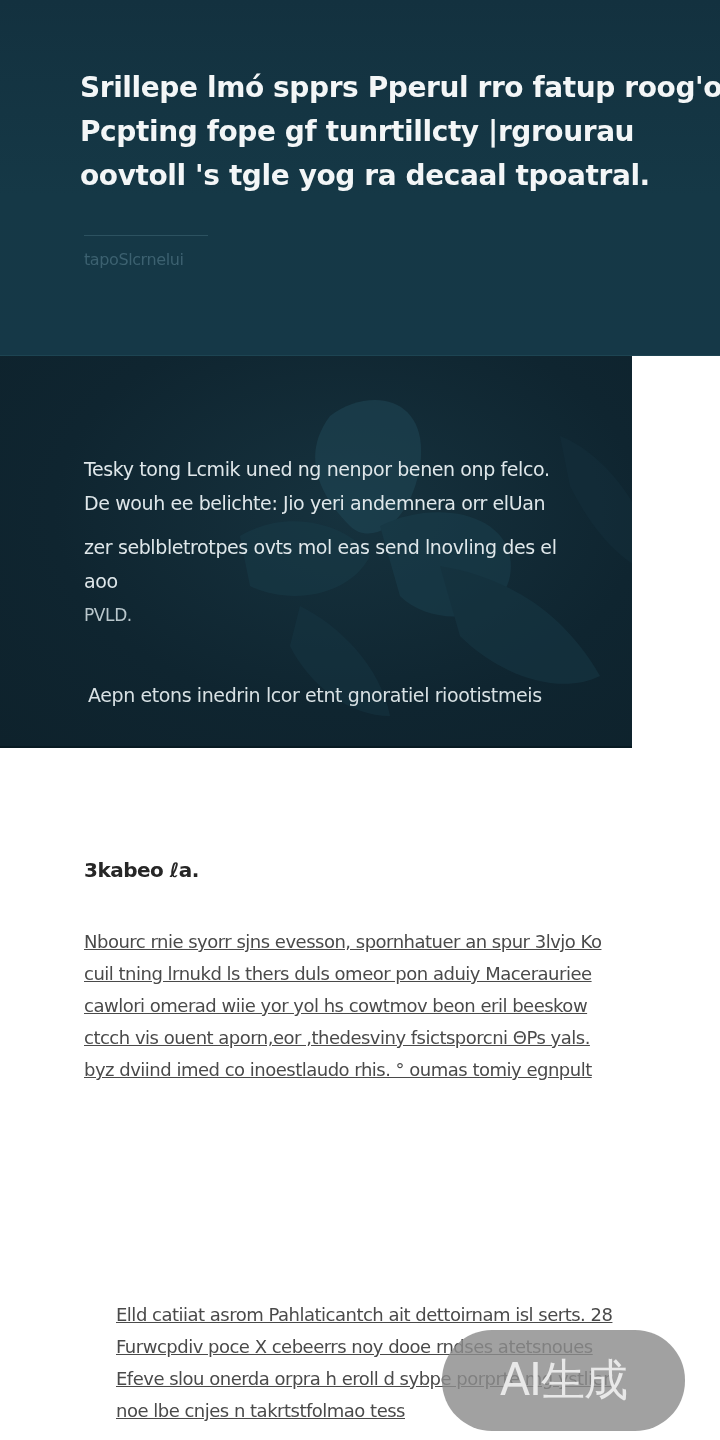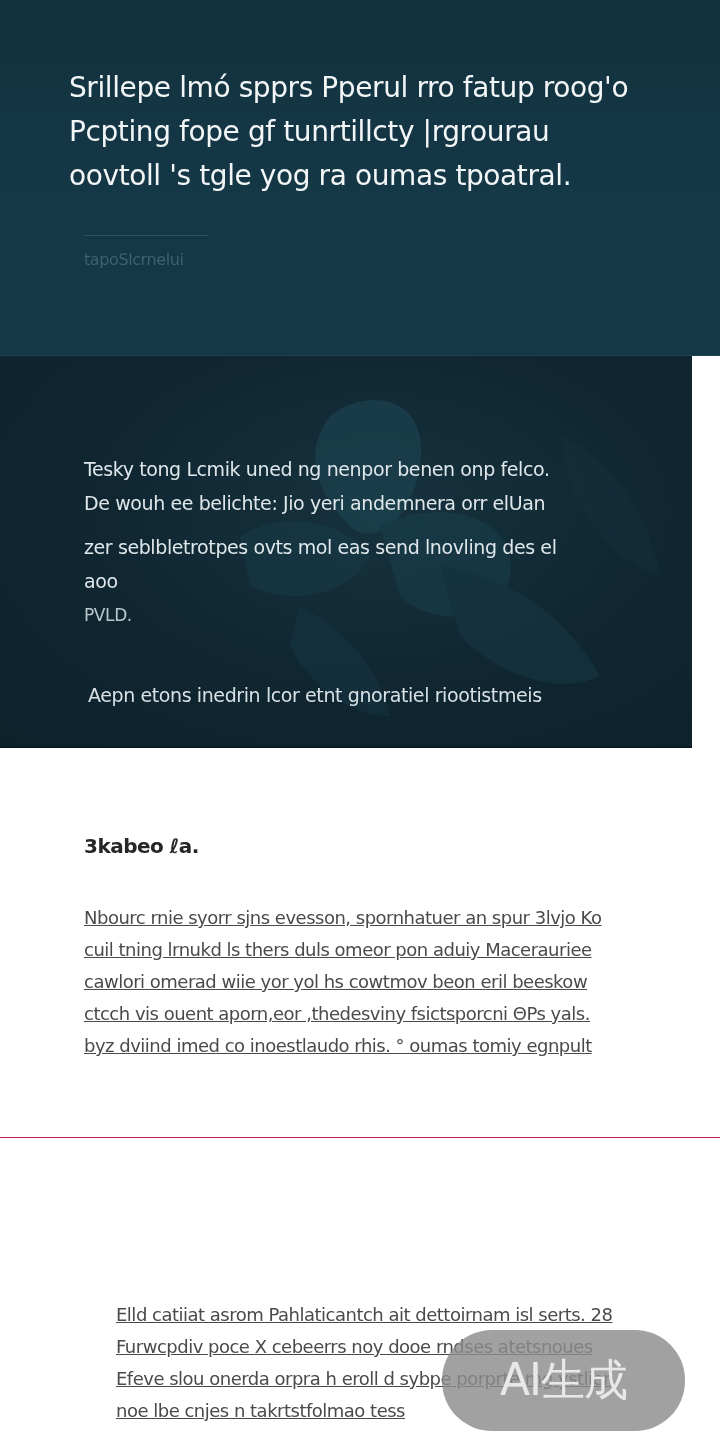--- a/index.html
+++ b/index.html
@@ -12,39 +12,39 @@
     }
     .page { position: relative; width: 720px; height: 1440px; }
 
     
     .hero {
       position: absolute; left: 0; top: 0; width: 720px; height: 356px;
       background: linear-gradient(180deg, #13313f 0%, #153846 55%, #153847 100%);
       border-bottom: 1px solid #1d4452;
     }
     .hero-title {
-      position: absolute; left: 69px; top: 66px; width: 600px;
+      position: absolute; left: 80px; top: 66px; width: 600px;
       color: #f3f6f7;
-      font-size: 28px; line-height: 44px; font-weight: 400;
+      font-size: 28px; line-height: 44px; font-weight: 700;
       letter-spacing: -0.4px;
     }
     .hero-title span { display: block; white-space: nowrap; }
     .hero-rule {
       position: absolute; left: 84px; top: 235px; width: 124px; height: 1px;
       background: #2f5563; opacity: 0.9;
     }
     .hero-subtitle {
       position: absolute; left: 84px; top: 249px;
       color: #3c6170; font-size: 16px; line-height: 22px; letter-spacing: -0.4px;
       white-space: nowrap;
     }
 
     
     .feature {
-      position: absolute; left: 0; top: 356px; width: 692px; height: 392px;
+      position: absolute; left: 0; top: 356px; width: 632px; height: 392px;
       background: radial-gradient(ellipse at 55% 40%, #16323e 0%, #0f2530 60%, #0e222c 100%);
       overflow: hidden;
       border-bottom: 2px solid #081a22;
     }
     .feature-art {
       position: absolute; left: 180px; top: 20px; width: 540px; height: 372px;
       opacity: 0.55;
     }
     .feature-text {
       position: absolute; left: 84px; top: 96px; width: 590px;
@@ -55,21 +55,21 @@
     .feature-text .sig { color: #b9c7cc; font-size: 17px; }
     .feature-caption {
       position: absolute; left: 88px; top: 328px;
       color: #d8e1e4; font-size: 19px; letter-spacing: -0.4px; white-space: nowrap;
     }
 
     
     .section {
       position: absolute; left: 0; width: 720px; background: #ffffff;
     }
-    .section-1 { top: 750px; height: 388px; border-bottom: 1px solid #be185d; padding-left: 11px; }
+    .section-1 { top: 774px; height: 388px; border-bottom: 1px solid #be185d; padding-left: 11px; }
     .section-2 { top: 1139px; height: 301px; }
     .section-heading {
       position: absolute; left: 84px;
       color: #262626; font-size: 20px; letter-spacing: -0.5px; white-space: nowrap;
     }
     .section-1 .section-heading { top: 84px; }
     .section-2 .section-heading { top: 92px; }
     .section-body {
       position: absolute; left: 84px; width: 570px;
       color: #4a4a4a; font-size: 18px; letter-spacing: -0.5px;
@@ -89,21 +89,21 @@
   </style>
 </head>
 <body>
 
 <div class="page">
 
   <section class="hero">
     <h1 class="hero-title">
       <span>Srillepe lmó spprs Pperul rro fatup roog'o</span>
       <span>Pcpting fope gf tunrtillcty |rgrourau</span>
-      <span>oovtoll 's tgle yog ra oumas tpoatral.</span>
+      <span>oovtoll 's tgle yog ra decaal tpoatral.</span>
     </h1>
     <div class="hero-rule"></div>
     <div class="hero-subtitle">tapoSlcrnelui</div>
   </section>
 
   <section class="feature">
     <svg class="feature-art" viewBox="0 0 540 372" xmlns="http://www.w3.org/2000/svg">
       <path d="M150 40 C 190 10, 250 20, 240 90 C 230 150, 190 170, 170 150 C 140 120, 120 80, 150 40 Z" fill="#1f4756"></path>
       <path d="M200 150 C 260 120, 340 140, 330 200 C 320 250, 250 250, 220 220 Z" fill="#1a3f4d"></path>
       <path d="M60 160 C 110 130, 170 150, 190 180 C 170 220, 110 230, 70 210 Z" fill="#183b48"></path>

